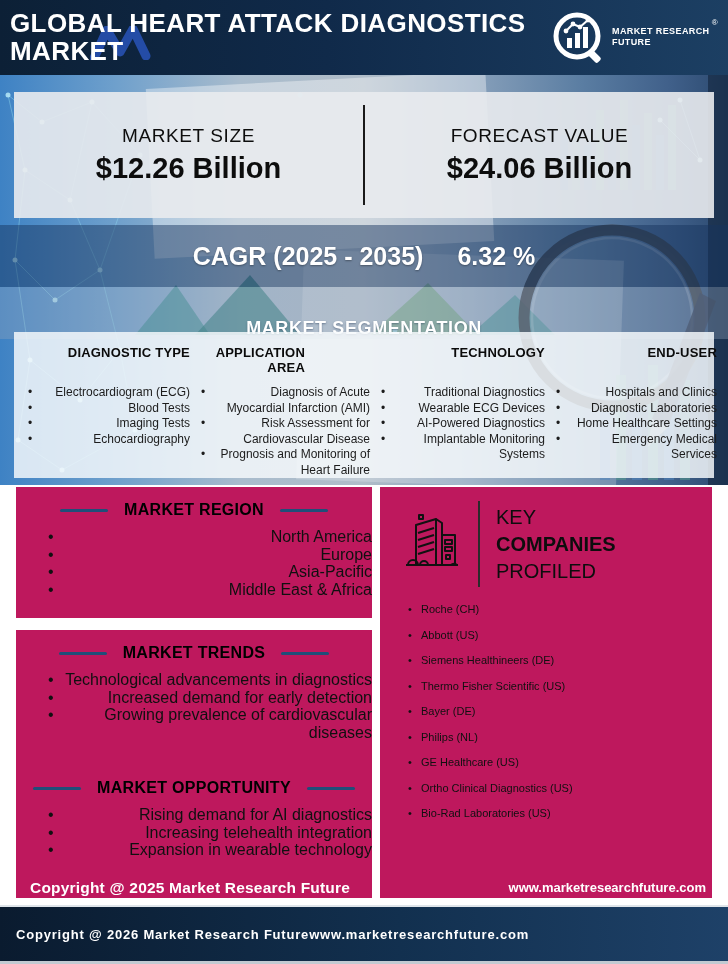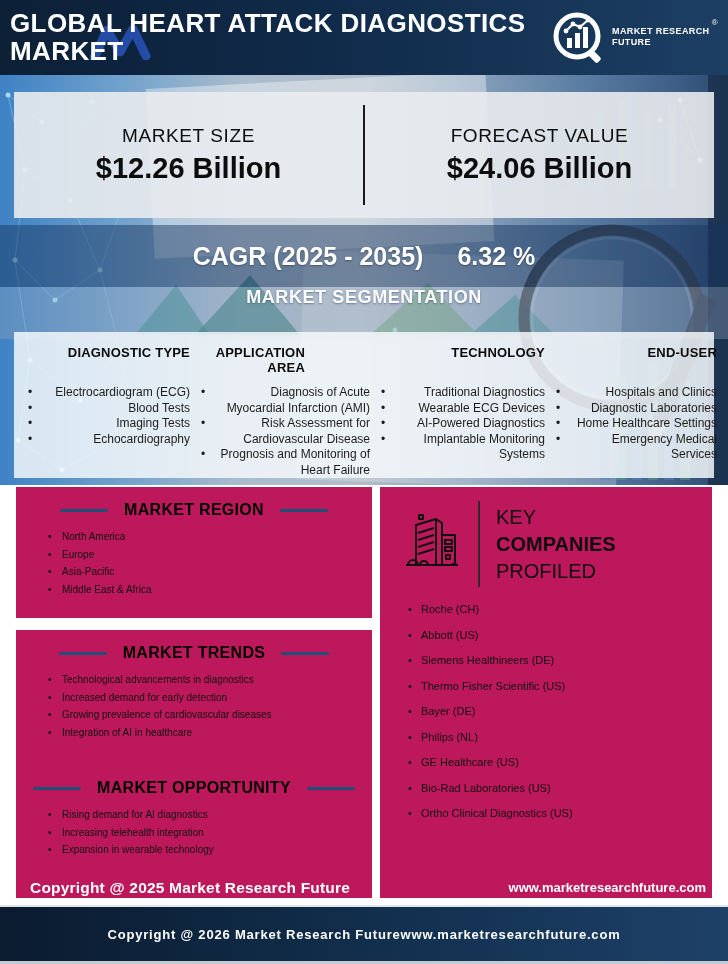--- a/index.html
+++ b/index.html
@@ -25,21 +25,21 @@
   .market-half { flex:1; display:flex; flex-direction:column; align-items:center; justify-content:center; gap:5px; }
   .stat-label { font-size:19px; font-weight:normal; color:#0d0d0d; letter-spacing:.6px; }
   .stat-value { font-size:29px; font-weight:bold; color:#0d0d0d; }
   .market-divider { width:2px; background:#1a1a1a; margin:13px 0; }
 
   .cagr-band { position:absolute; left:0; top:150px; width:728px; height:62px;
     background:rgba(24,52,94,0.48); display:flex; align-items:center; justify-content:center; gap:34px; }
   .cagr-label, .cagr-value { color:#fff; font-weight:bold; font-size:25px; text-shadow:0 1px 2px rgba(0,0,0,.35); }
 
   .seg-band { position:absolute; left:0; top:212px; width:728px; height:52px;
-    background:rgba(150,165,190,0.35); display:flex; align-items:flex-start; justify-content:center; }
+    background:rgba(150,165,190,0.35); display:flex; align-items:flex-end; justify-content:center; }
   .seg-title { color:#fff; font-weight:bold; font-size:18px; letter-spacing:.6px; text-shadow:0 1px 2px rgba(40,60,90,.5); }
 
   .seg-panel { position:absolute; left:14px; top:257px; width:700px; height:146px;
     background:rgba(246,249,252,0.84); }
   .seg-grid { display:grid; grid-template-columns:173px 180px 175px 172px; padding:13px 0 12px 13px;text-align:right; }
   .seg-col { padding-right:10px; }
   .seg-heading { font-size:13px; font-weight:bold; color:#0b0b0b; letter-spacing:.2px; min-height:38px; line-height:15px; }
   .seg-col:nth-child(2) .seg-heading { max-width:105px; }
   ul.seg-items { list-style:none; margin-top:2px; }
   ul.seg-items li { position:relative; font-size:12px; color:#1c1c1c; line-height:15.5px; padding-left:12px; }
@@ -50,40 +50,40 @@
   .panel { position:absolute; background:#be185d; }
   .panel-region { left:16px; top:2px; width:356px; height:131px; }
   .panel-trends { left:16px; top:145px; width:356px; height:268px; }
   .panel-companies { left:380px; top:2px; width:332px; height:411px; }
 
   .title-row { display:flex; align-items:center; justify-content:center; gap:16px; padding-top:14px; }
   .title-dash { width:48px; height:3px; background:#1f4e79; border-radius:2px; }
   .section-title { font-size:16px; font-weight:bold; color:#000; letter-spacing:.3px; }
 
   ul.blist { list-style:none; margin:9px 0 0 32px; }
-  ul.blist li { position:relative; font-size:10px; color:#101010; line-height:17.5px; padding-left:14px; }
+  ul.blist li { position:relative; font-size:16px; color:#101010; line-height:17.5px; padding-left:14px;text-align:right; }
   ul.blist li::before { content:"•"; position:absolute; left:0; color:#101010; }
 
   .companies-head { display:flex; align-items:center; padding:14px 0 0 22px; }
   .companies-divider { width:2px; height:86px; background:#2b2b2b; margin:0 16px 0 18px; }
   .companies-title { font-size:20px; color:#0d0d0d; line-height:27px; }
   .companies-title .bold { font-weight:bold; }
   ul.companies-list { list-style:none; margin:16px 0 0 28px; }
   ul.companies-list li { position:relative; font-size:11px; color:#101010; padding-left:13px; margin-bottom:13.5px; }
   ul.companies-list li::before { content:"•"; position:absolute; left:0; color:#101010; }
 
   .watermark { position:absolute; color:#fff; font-weight:bold; }
   .wm-copy { left:14px; bottom:1px; font-size:15.5px; letter-spacing:.2px; }
   .wm-url { right:6px; bottom:3px; font-size:13px; }
 
   
   .footer { position:absolute; top:905px; left:0; width:728px; height:59px;
     background:linear-gradient(90deg,#0a1b2f 0%, #12304f 55%, #1e4168 100%);
     border-top:2px solid #dfe5ea; border-bottom:3px solid #c2cad2;
-    display:flex; align-items:center; justify-content:center; padding:0 16px; }
+    display:flex; align-items:center; justify-content:flex-start; padding:0 16px; }
   .footer-text { color:#fff; font-weight:bold; font-size:13px; letter-spacing:.8px; }
 </style>
 </head>
 <body>
 
 <div id="app">
 
   <div class="header">
     <svg class="title-watermark" width="70" height="34" viewBox="0 0 70 34">
       <polyline points="4,32 17,4 30,26 43,3 56,30" fill="none" stroke="#2a56c0" stroke-width="9" stroke-linecap="round" stroke-linejoin="round"></polyline>
@@ -282,21 +282,20 @@
     <div class="panel panel-trends">
       <div class="title-row">
         <span class="title-dash"></span>
         <span class="section-title">MARKET TRENDS</span>
         <span class="title-dash"></span>
       </div>
       <ul class="blist">
           <li>Technological advancements in diagnostics</li>
           <li>Increased demand for early detection</li>
           <li>Growing prevalence of cardiovascular diseases</li>
-          <li>Integration of AI in healthcare</li>
         </ul>
 
       <div class="title-row" style="padding-top:38px">
         <span class="title-dash"></span>
         <span class="section-title">MARKET OPPORTUNITY</span>
         <span class="title-dash"></span>
       </div>
       <ul class="blist">
           <li>Rising demand for AI diagnostics</li>
           <li>Increasing telehealth integration</li>
@@ -335,22 +334,22 @@
         </div>
       </div>
       <ul class="companies-list">
           <li>Roche (CH)</li>
           <li>Abbott (US)</li>
           <li>Siemens Healthineers (DE)</li>
           <li>Thermo Fisher Scientific (US)</li>
           <li>Bayer (DE)</li>
           <li>Philips (NL)</li>
           <li>GE Healthcare (US)</li>
+          <li>Ortho Clinical Diagnostics (US)</li>
           <li>Bio-Rad Laboratories (US)</li>
-          <li>Ortho Clinical Diagnostics (US)</li>
         </ul>
       <div class="watermark wm-url">www.marketresearchfuture.com</div>
     </div>
   </div>
 
   <div class="footer">
     <span class="footer-text">Copyright @ 2026 Market Research Future</span>
     <span class="footer-text">www.marketresearchfuture.com</span>
   </div>
 

